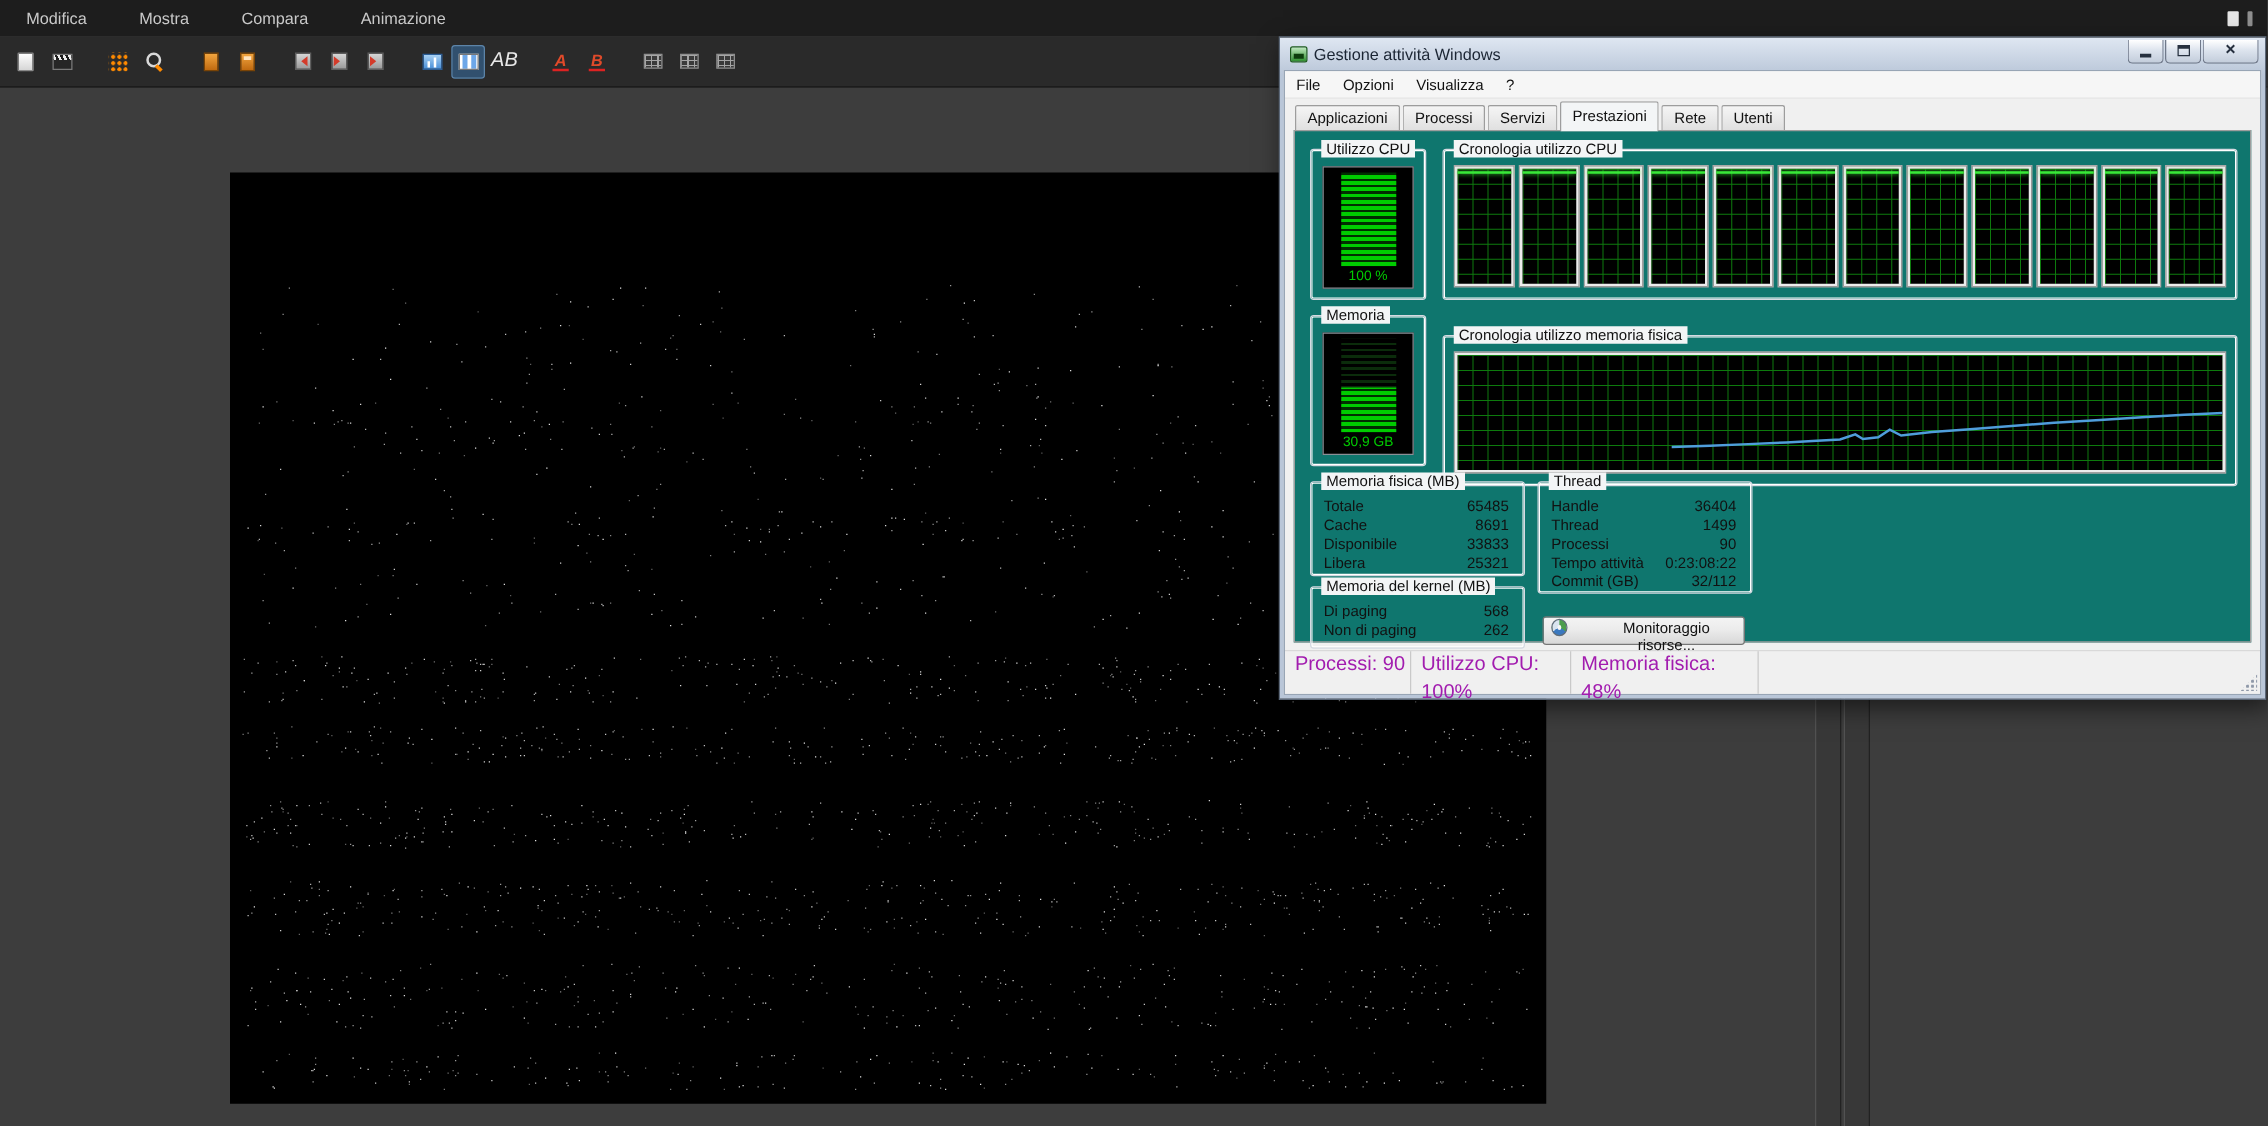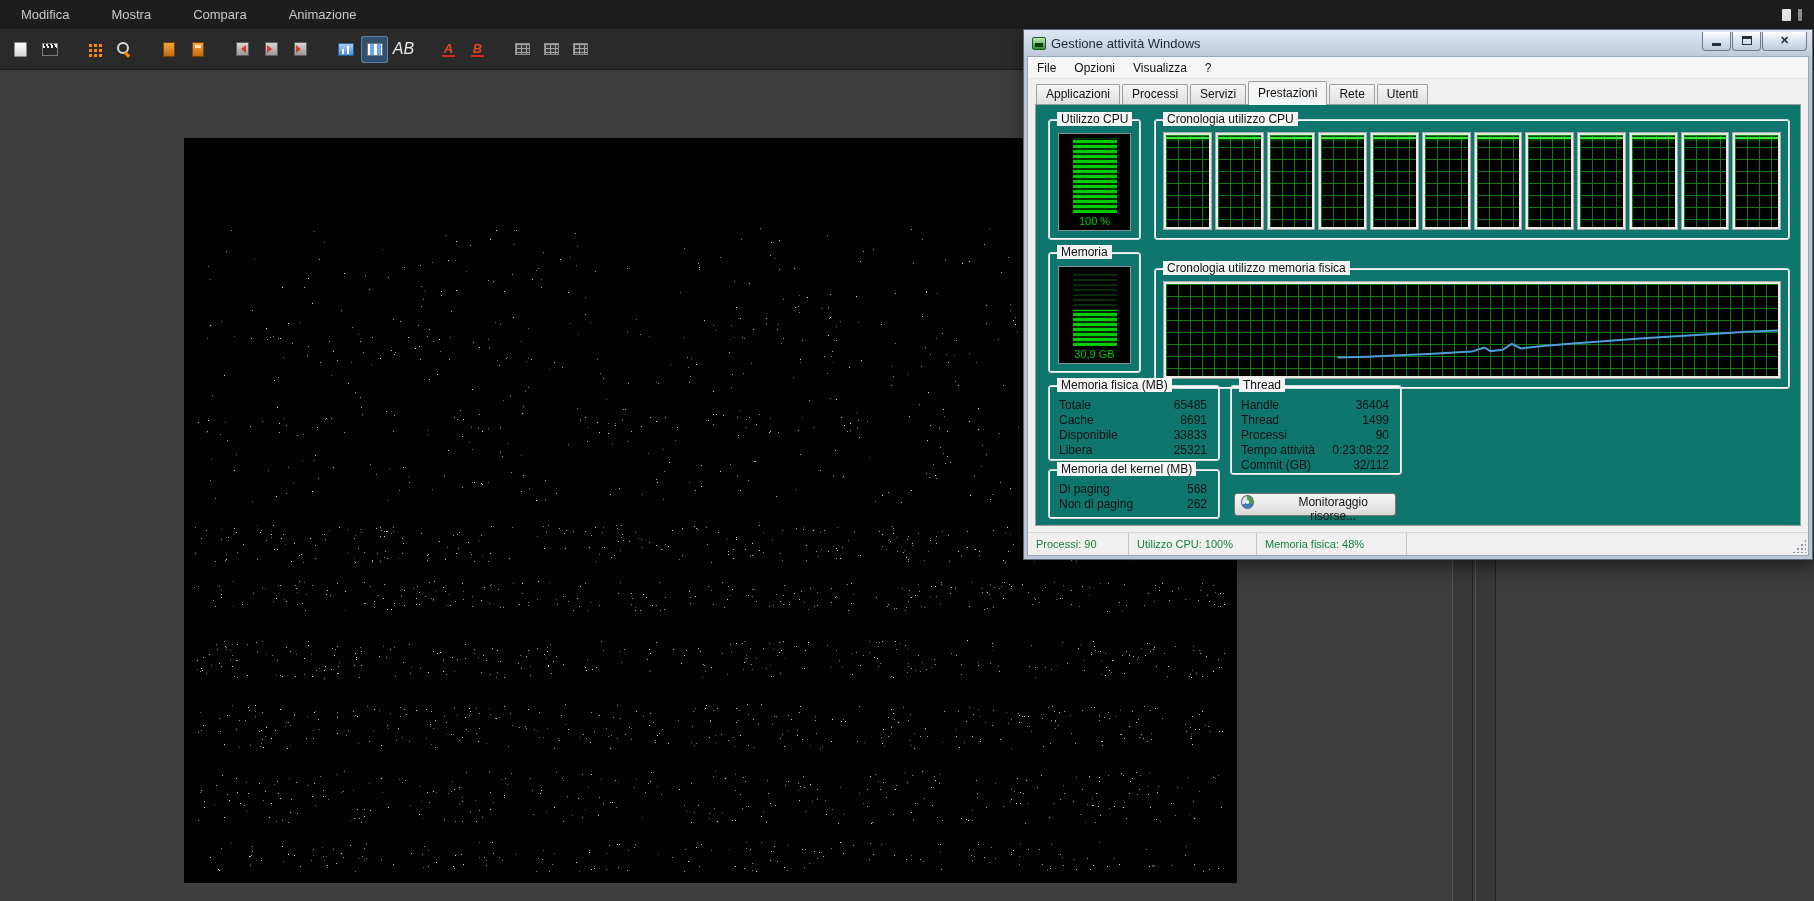--- a/index.html
+++ b/index.html
@@ -116,22 +116,22 @@
   .inforows{position:absolute;left:10px;right:12px;top:12px}
   .irow{display:flex;justify-content:space-between;line-height:15px}
 
   .res-btn{position:absolute;left:198px;top:388px;width:162px;height:23px;border:1px solid #767676;border-radius:3px;
     background:linear-gradient(#f4f4f4,#ececec 45%,#d8d8d8);display:flex;align-items:flex-start;justify-content:center;
     gap:23px;font-size:12px;color:#111}
   .res-ic{width:14px;height:14px;border-radius:50%;border:1px solid #5f6d7a;position:relative;
     background:conic-gradient(#4d9e4d 0 120deg,#3b79c0 120deg 240deg,#d9e4ef 240deg 360deg)}
   .res-ic::after{content:"";position:absolute;inset:4px;background:#f7f7f7;border-radius:50%}
 
-  .tm-status{height:23px;margin-top:6px;background:#f0f0f0;border-top:1px solid #d9d9d9;
-    display:flex;align-items:center;font-size:11px;color:#15803d}
+  .tm-status{height:35px;margin-top:6px;background:#f0f0f0;border-top:1px solid #d9d9d9;
+    display:flex;align-items:center;font-size:16px;color:#a21caf}
   .st-panel{height:100%;line-height:22px;padding-left:8px;border-right:1px solid #c9c9c9}
   .st-fill{flex:1;height:100%}
   .grip{width:14px;height:14px;align-self:flex-end;margin:0 2px 2px 0;
     background-image:radial-gradient(#8e98a8 1px,transparent 1.6px);background-size:4px 4px;
     clip-path:polygon(100% 0,100% 100%,0 100%)}
 </style>
 </head>
 <body>
 
 <div class="app-menubar">

